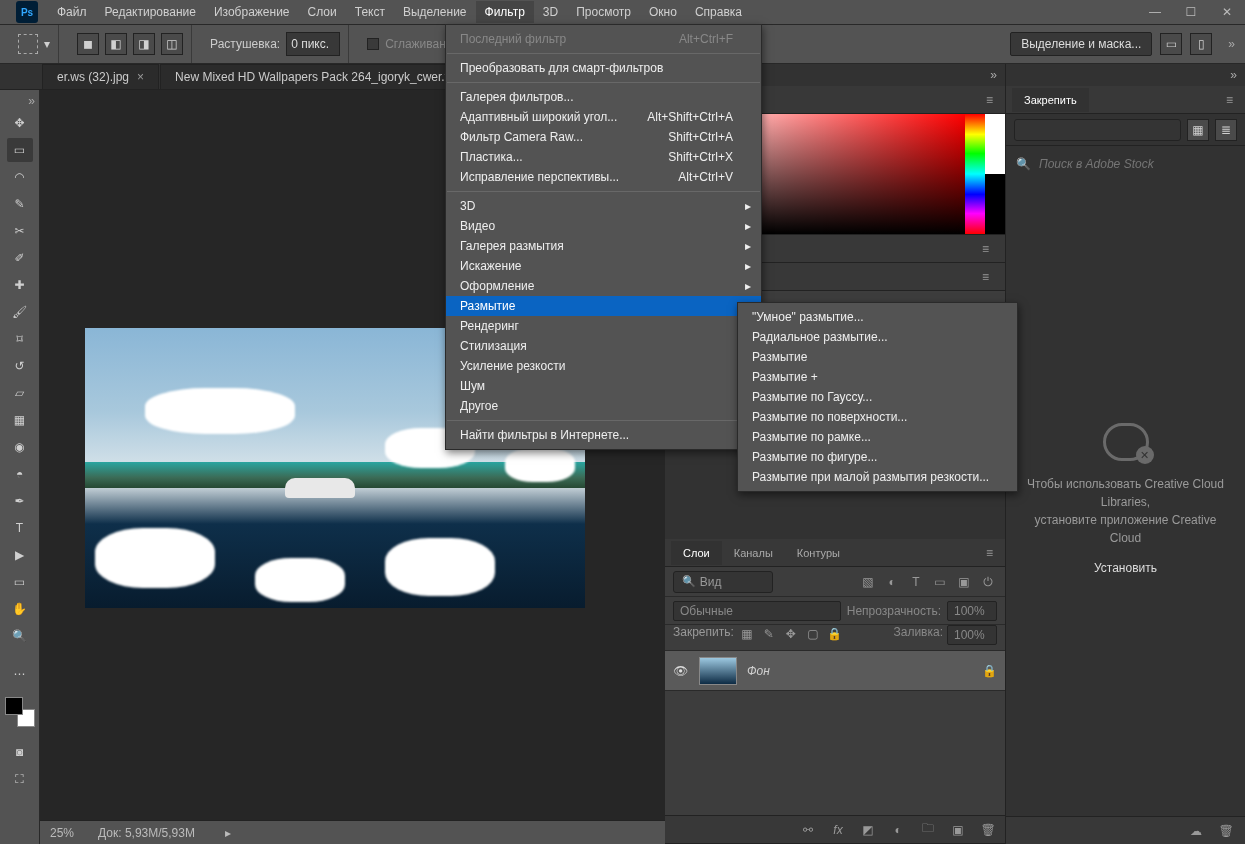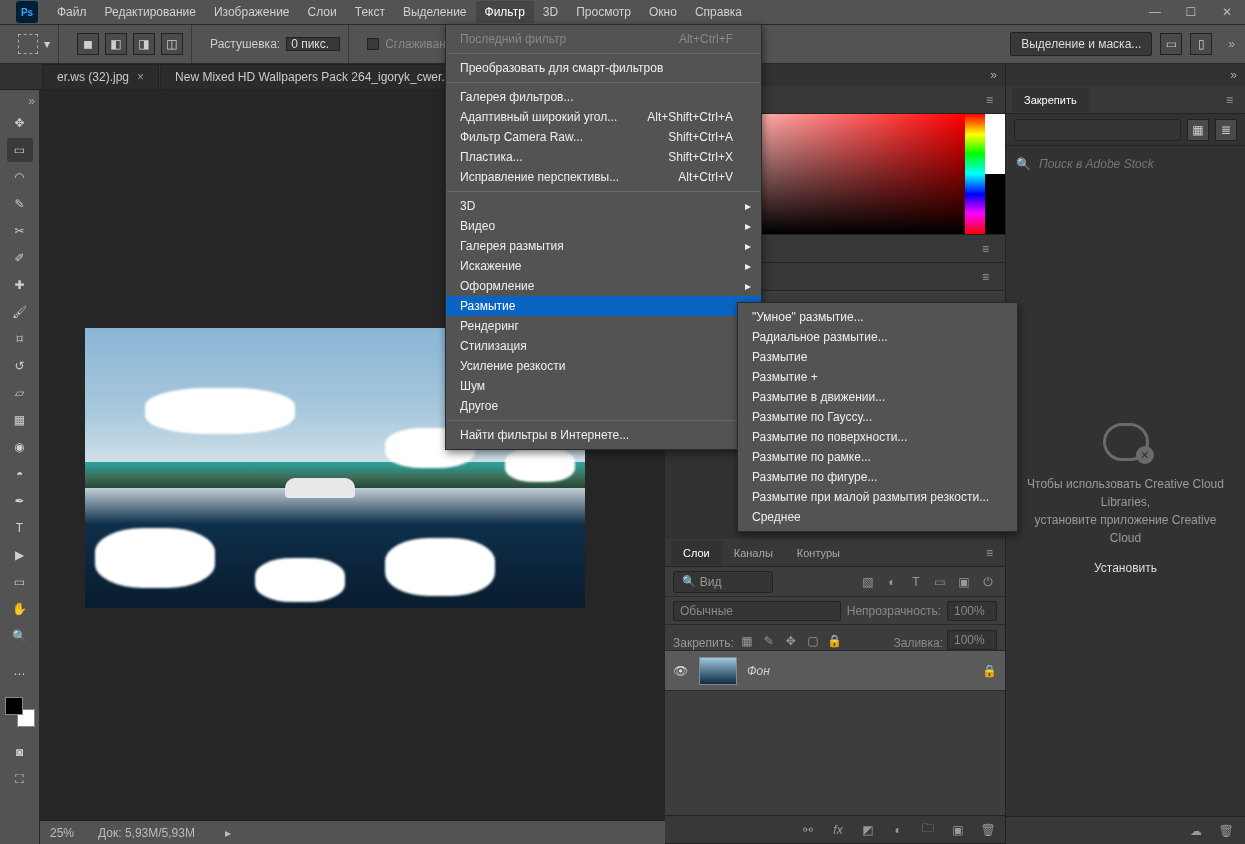--- a/index.html
+++ b/index.html
@@ -12,21 +12,21 @@
 .menu-item { padding: 4px 9px; cursor: pointer; }
 .menu-item.open { background:#454545;color:#fff;text-align:center; }
 .win-controls { margin-left: auto; display:flex; }
 .win-btn { width: 36px; height: 24px; display:flex;align-items:center;justify-content:center;cursor:pointer;color:#bbb; }
 
 
 .optionsbar { height: 40px; background:#535353; border-top:1px solid #282828; border-bottom:1px solid #282828; display:flex; align-items:center; padding:0 10px; gap:10px; }
 .opt-group { display:flex; align-items:center; gap:6px; padding:0 8px; border-right:1px solid #3a3a3a; height:100%;}
 .tool-preset { width:20px;height:20px;border:1px dashed #aaa; }
 .opt-label{color:#ccc;}
-.opt-input{width:54px;height:14px;background:#383838;border:1px solid #222;color:#ddd;padding:0 4px;}
+.opt-input{width:54px;height:24px;background:#383838;border:1px solid #222;color:#ddd;padding:0 4px;}
 .masked-btn{background:#383838;border:1px solid #222;color:#ddd;padding:4px 10px;cursor:pointer;border-radius:2px;}
 .opt-right{margin-left:auto;display:flex;gap:8px;align-items:center;}
 .sq-btn{width:22px;height:22px;border:1px solid #222;background:#4a4a4a;display:flex;align-items:center;justify-content:center;cursor:pointer;}
 
 
 .doc-tabs{height:26px;background:#323232;display:flex;align-items:flex-end;padding-left:42px;border-bottom:1px solid #222;}
 .doc-tab{padding:5px 14px;background:#2b2b2b;border-top:1px solid #222;border-left:1px solid #222;border-right:1px solid #222;margin-right:1px;color:#ccc;display:flex;align-items:center;gap:8px;cursor:pointer;font-size:11px;}
 .doc-tab .x{color:#999;}
 
 
@@ -68,21 +68,21 @@
 .collapsed-header{height:28px;background:#383838;display:flex;align-items:center;padding:0 10px;color:#ccc;font-size:11px;border-bottom:1px solid #222;}
 .docsize-row{padding:10px 0 14px 0;text-align:center;color:#bbb;font-size:11px;}
 
 
 .layers-body{display:flex;flex-direction:column;}
 .layers-filters{height:30px;display:flex;align-items:center;padding:0 8px;gap:6px;border-bottom:1px solid #2a2a2a;}
 .layers-filters .sel{flex:0 0 100px;height:22px;background:#343434;border:1px solid #222;border-radius:3px;display:flex;align-items:center;padding:0 8px;color:#999;font-size:11px;}
 .mini-ic{width:18px;height:18px;display:flex;align-items:center;justify-content:center;color:#999;cursor:pointer;}
 .layers-opts{height:28px;display:flex;align-items:center;padding:0 8px;gap:6px;border-bottom:1px solid #2a2a2a;font-size:11px;}
 .select-like{height:20px;background:#343434;border:1px solid #222;padding:0 6px;color:#888;border-radius:2px;display:flex;align-items:center;}
-.layers-lock{height:26px;display:flex;align-items:flex-end;padding:0 8px;gap:4px;border-bottom:1px solid #2a2a2a;font-size:11px;color:#999;}
+.layers-lock{height:26px;display:flex;align-items:flex-start;padding:0 8px;gap:4px;border-bottom:1px solid #2a2a2a;font-size:11px;color:#999;}
 .layer-row{height:40px;display:flex;align-items:center;padding:0 8px;gap:10px;background:#5a5a5a;border-bottom:1px solid #2a2a2a;}
 .layer-row .eye{width:16px;color:#ddd;}
 .layer-thumb{width:38px;height:28px;background:linear-gradient(to bottom,#9cc8e0 0%,#0d2b44 100%);border:1px solid #888;}
 .layer-fill{flex:1;}
 .layers-footer{height:28px;margin-top:auto;display:flex;align-items:center;justify-content:flex-end;padding:0 8px;gap:12px;color:#aaa;border-top:1px solid #222;background:#383838;}
 
 
 .lib-search{height:36px;display:flex;align-items:center;padding:0 10px;gap:8px;}
 .lib-search-input{flex:1;background:transparent;border:none;color:#888;font-style:italic;}
 .lib-empty{flex:1;display:flex;flex-direction:column;align-items:center;justify-content:center;padding:0 18px;text-align:center;color:#9a9a9a;gap:14px;}
@@ -418,20 +418,18 @@
     <div class="ditem">
       <span>Найти фильтры в Интернете...</span>
     </div>
   </div>
 
 <div class="dropdown" id="blur-submenu" style="left:737px;top:302px;min-width:260px;">
     <div class="ditem">"Умное" размытие...</div>
     <div class="ditem">Радиальное размытие...</div>
     <div class="ditem">Размытие</div>
     <div class="ditem">Размытие +</div>
-    <div class="ditem">Размытие в движении...</div>
     <div class="ditem">Размытие по Гауссу...</div>
     <div class="ditem">Размытие по поверхности...</div>
     <div class="ditem">Размытие по рамке...</div>
     <div class="ditem">Размытие по фигуре...</div>
     <div class="ditem">Размытие при малой размытия резкости...</div>
-    <div class="ditem">Среднее</div>
   </div>
 
 </body></html>

